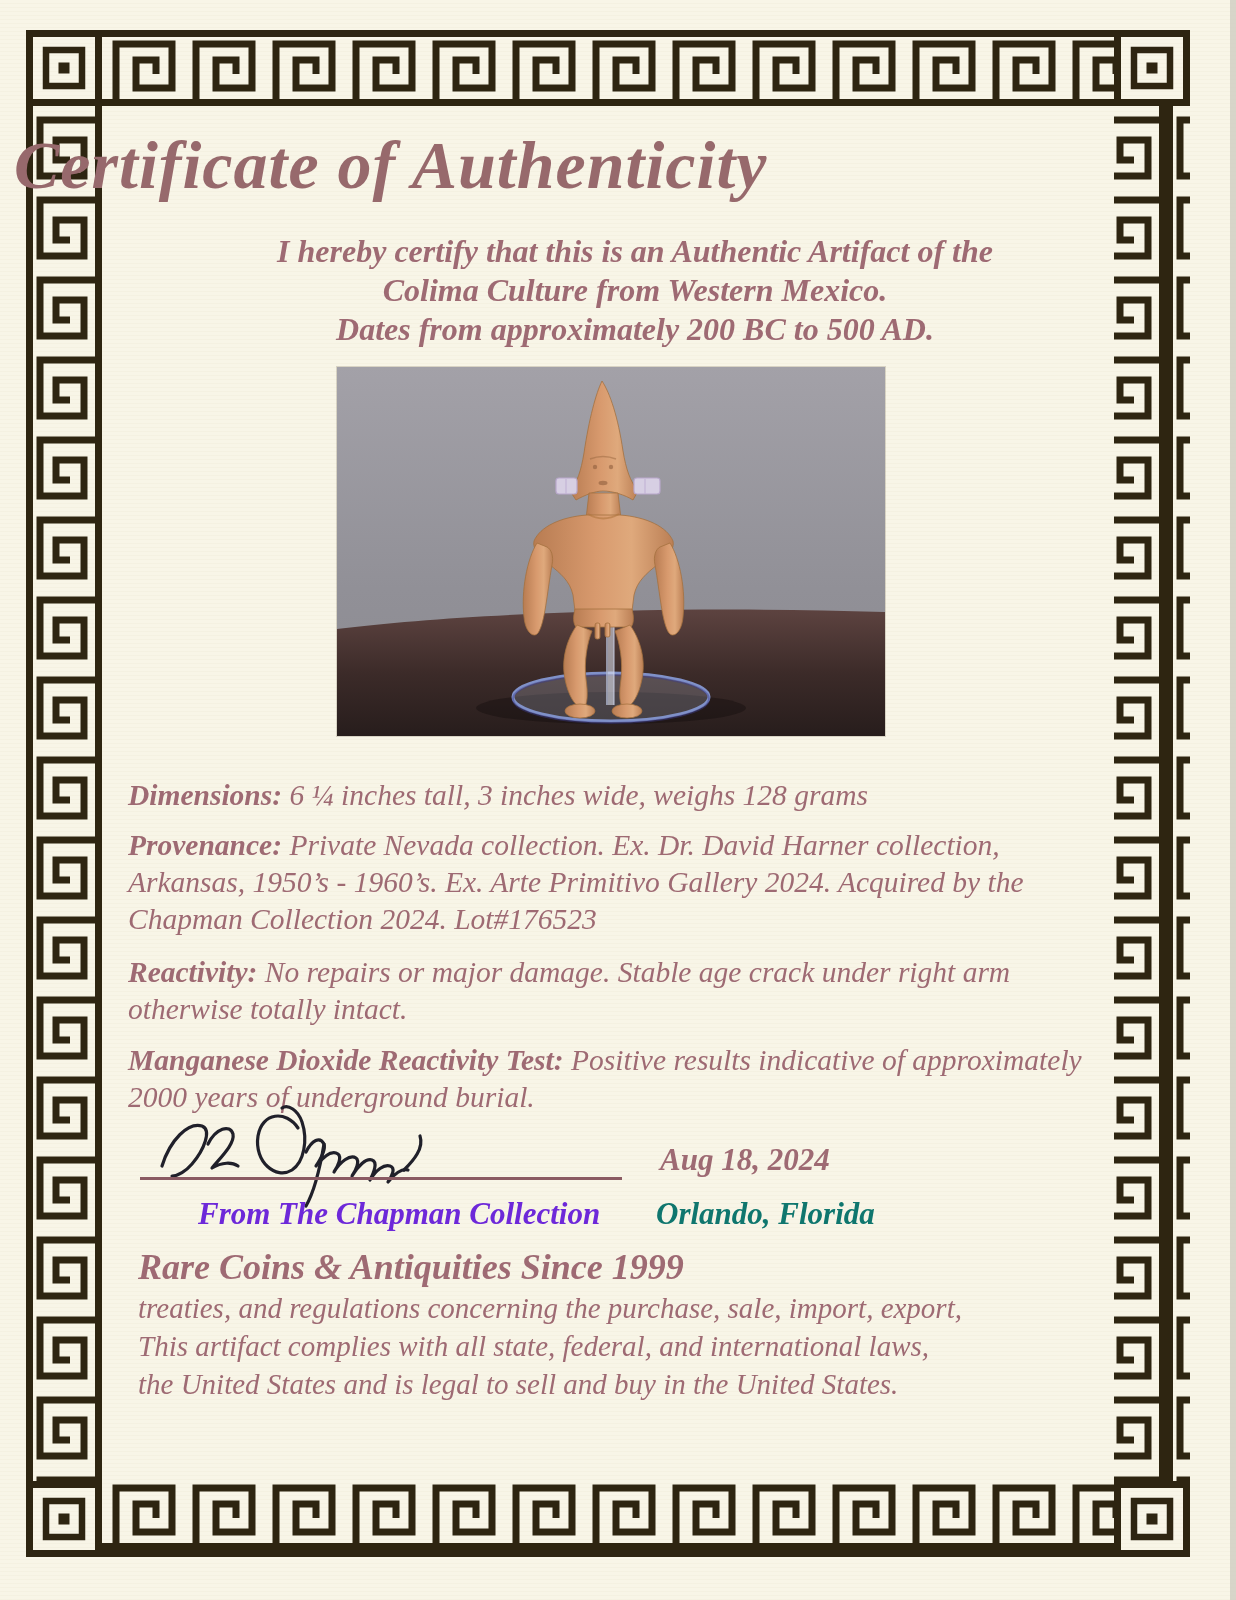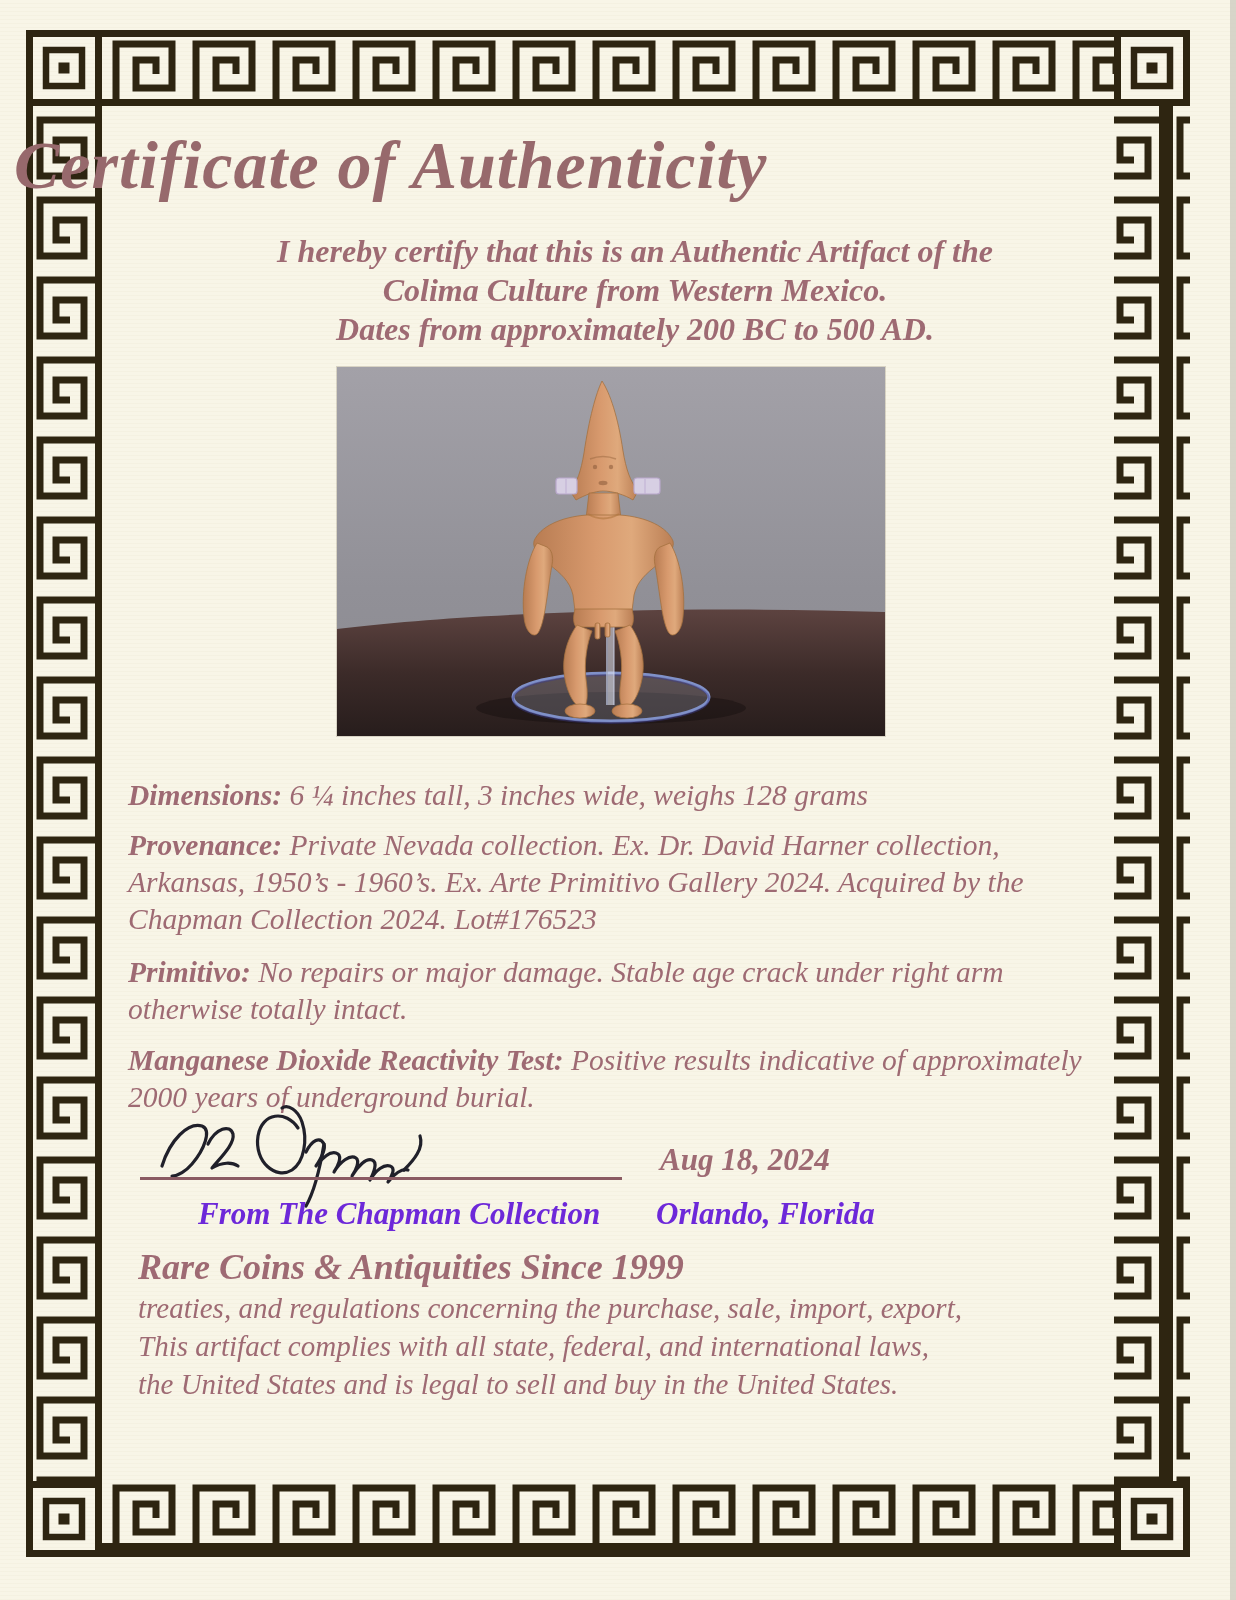--- a/index.html
+++ b/index.html
@@ -30,21 +30,21 @@
   }
   .sec .lbl{font-weight:bold;}
   .sec-dimensions{top:747px;}
   .sec-provenance{top:797px;}
   .sec-condition{top:924px;}
   .sec-manganese{top:1012px;}
   .sig-svg{position:absolute;left:148px;top:1088px;width:300px;height:122px;}
   .sig-line{position:absolute;left:140px;top:1177px;width:482px;height:3px;background:#8a5a62;}
   .sig-date{position:absolute;left:660px;top:1142px;font-style:italic;font-weight:bold;font-size:31px;color:#9e6a73;}
   .sig-from{position:absolute;left:198px;top:1196px;font-style:italic;font-weight:bold;font-size:31px;color:#6d28d9;}
-  .sig-loc{position:absolute;left:656px;top:1196px;font-style:italic;font-weight:bold;font-size:31px;color:#6d28d9;}
+  .sig-loc{position:absolute;left:656px;top:1196px;font-style:italic;font-weight:bold;font-size:31px;color:#0f766e;}
   .tagline{position:absolute;left:138px;top:1246px;font-style:italic;font-weight:bold;font-size:36px;color:#9e6a73;}
   .legal{
     position:absolute;left:138px;top:1289px;width:990px;
     font-style:italic;font-size:29px;line-height:38px;color:#9e6a73;
   }
   .legal .ln{white-space:nowrap;}
 </style>
 </head>
 <body>
 
@@ -165,21 +165,21 @@
       </g>
       <path d="M253,92 Q266,87 279,92" fill="none" stroke="#9a6840" stroke-width="1.5" opacity="0.5"></path>
       <path d="M251,147 Q266,156 282,147" fill="none" stroke="#b0763f" stroke-width="2" opacity="0.6"></path>
     </g>
   </svg>
 
   <p class="sec sec-dimensions"><span class="lbl">Dimensions:</span><span> 6 ¼ inches tall, 3 inches wide, weighs 128 grams</span></p>
 
   <p class="sec sec-provenance"><span class="lbl">Provenance:</span><span> Private Nevada collection. Ex. Dr. David Harner collection, Arkansas, 1950’s - 1960’s. Ex. Arte Primitivo Gallery 2024. Acquired by the Chapman Collection 2024. Lot#176523</span></p>
 
-  <p class="sec sec-condition"><span class="lbl">Primitivo:</span><span> No repairs or major damage. Stable age crack under right arm otherwise totally intact.</span></p>
+  <p class="sec sec-condition"><span class="lbl">Reactivity:</span><span> No repairs or major damage. Stable age crack under right arm otherwise totally intact.</span></p>
 
   <p class="sec sec-manganese"><span class="lbl">Manganese Dioxide Reactivity Test:</span><span> Positive results indicative of approximately 2000 years of underground burial.</span></p>
 
   <svg class="sig-svg" viewBox="0 0 300 122">
     <g fill="none" stroke="#20202a" stroke-width="3.2" stroke-linecap="round" stroke-linejoin="round">
       <path d="M14,78 C22,52 40,34 54,38 C64,42 56,62 44,76 C38,83 30,88 24,88"></path>
       <path d="M60,56 C68,40 82,36 85,46 C87,56 72,70 64,80 C74,74 84,74 90,78"></path>
       <path d="M150,40 C138,22 114,24 110,48 C106,74 128,92 144,82 C156,74 160,52 154,34 C150,22 140,16 134,20"></path>
       <path d="M158,64 C164,52 172,48 176,56 C178,62 172,72 168,78 C176,68 184,62 190,66 C194,69 190,78 186,84 C192,74 202,66 208,70 C212,73 208,82 204,88 C210,78 218,70 224,72 C230,74 226,84 222,92 C228,82 236,76 242,78 C248,80 244,88 240,94 C246,86 254,80 260,82"></path>
       <path d="M176,56 C172,80 166,104 158,118"></path>

